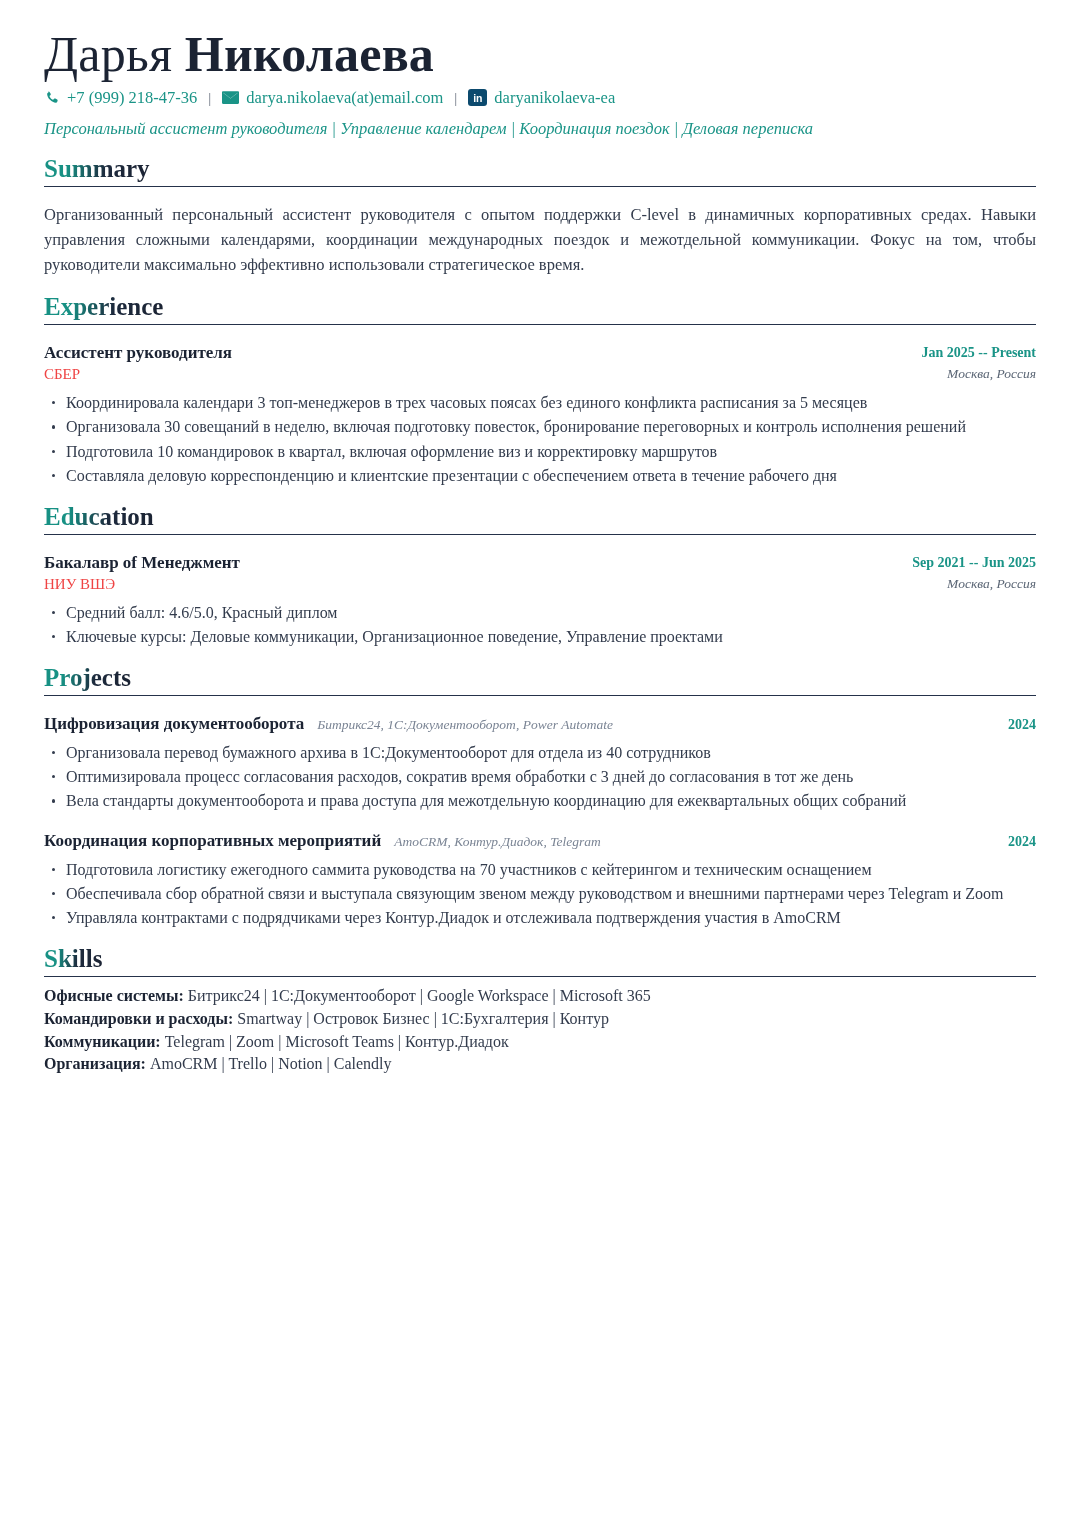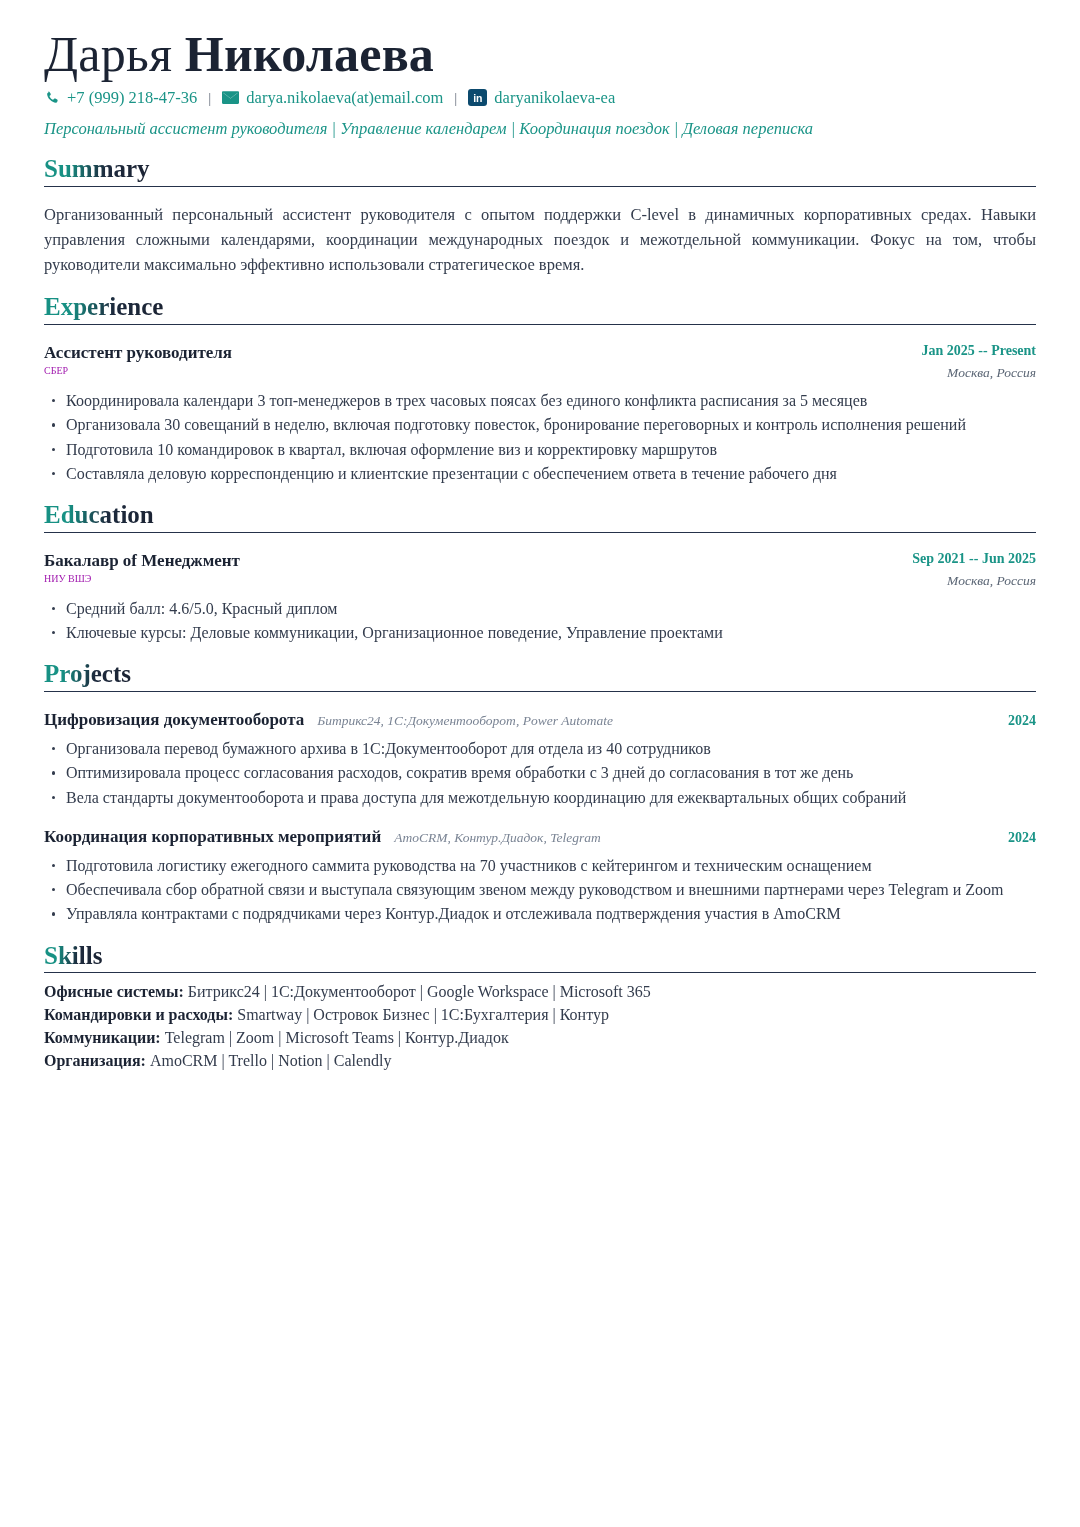--- a/index.html
+++ b/index.html
@@ -109,39 +109,39 @@
     color: #333c4d;
     margin: 16px 0 0 0;
   }
 
   
   .entry { margin-top: 17px; }
   .entry:first-of-type { margin-top: 18px; }
   .entry-row {
     display: flex;
     justify-content: space-between;
-    align-items: flex-start;
+    align-items: center;
   }
   .entry-title {
     font-size: 17px;
     font-weight: 700;
     color: #1b2333;
     line-height: 1.25;
   }
   .entry-date {
     font-size: 14px;
     font-weight: 700;
     color: #1a9487;
     white-space: nowrap;
     line-height: 1.25;
   }
   .entry-row.sub { margin-top: 2px; }
   .entry-org {
-    font-size: 10px;
-    color: #a21caf;
+    font-size: 15px;
+    color: #ef4444;
     line-height: 1.25;
   }
   .entry-loc {
     font-size: 13.5px;
     font-style: italic;
     color: #5b6675;
     white-space: nowrap;
     line-height: 1.25;
   }
 

